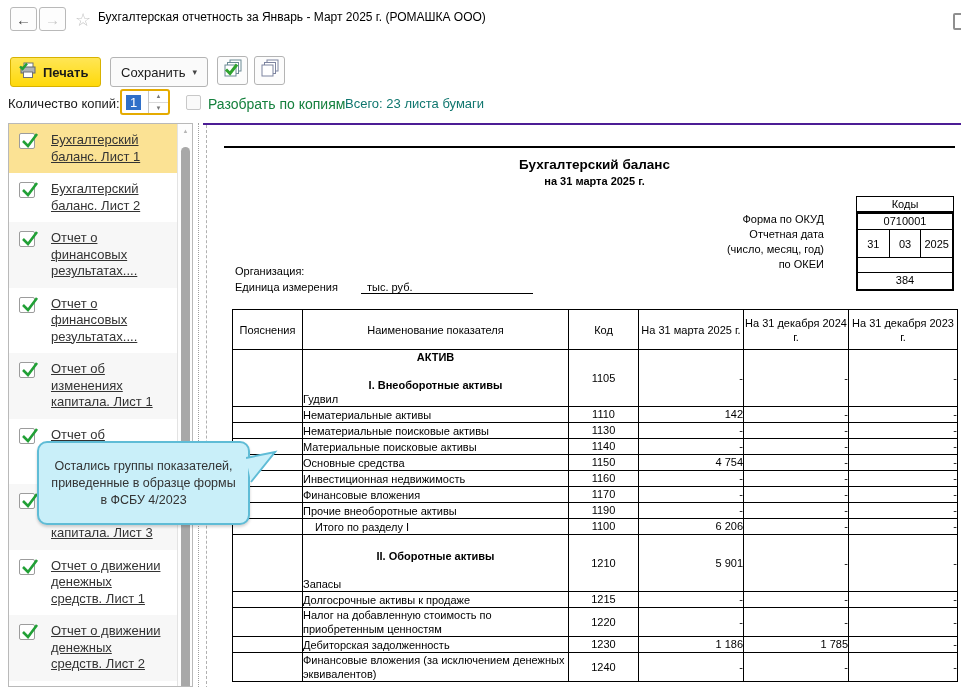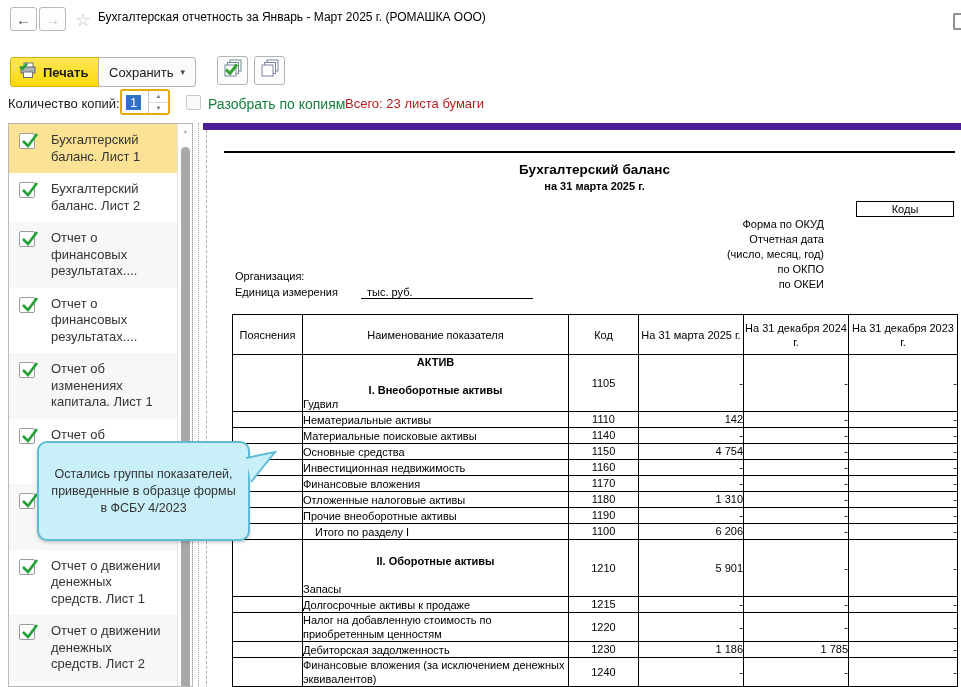--- a/index.html
+++ b/index.html
@@ -22,21 +22,21 @@
     position:absolute; left:953px; top:13px; width:16px; height:17px;
     border:2px solid #8f8f8f; border-radius:2px; background:#fff;
   }
   
   #btn-print {
     position:absolute; left:10px; top:57px; height:30px; padding:0 12px 0 8px;
     background:linear-gradient(#ffe655,#ffd90a); border:1px solid #d8b200; border-radius:3px;
     display:flex; align-items:center; gap:6px; font-size:13px; font-weight:700; cursor:pointer;
   }
   #btn-save {
-    position:absolute; left:98px; top:57px; height:30px; padding:0 10px;
+    position:absolute; left:110px; top:57px; height:30px; padding:0 10px;
     background:#fafafa; border:1px solid #b4b4b4; border-radius:3px;
     display:flex; align-items:center; gap:7px; font-size:13px; cursor:pointer;
   }
   #btn-save .caret { font-size:9px; color:#444; }
   .iconbtn {
     position:absolute; top:56px; width:31px; height:29px; background:#fcfcfc;
     border:1px solid #b4b4b4; border-radius:3px; display:flex; align-items:center;
     justify-content:center; cursor:pointer;
   }
   #btn-checkall { left:217px; }
@@ -57,29 +57,29 @@
   #spinner .arrows div {
     flex:1; display:flex; align-items:center; justify-content:center;
     font-size:6px; color:#777; cursor:pointer;
   }
   #spinner .arrows div:first-child { border-bottom:1px solid #d9d9d9; }
   #collate-box {
     position:absolute; left:186px; top:95px; width:15px; height:15px;
     border:1px solid #c8c8c8; background:#fafafa; border-radius:2px;
   }
   #collate-label { position:absolute; left:208px; top:96px; font-size:14px; color:#15803d; }
-  #total-label  { position:absolute; left:345px; top:96px; font-size:13px; color:#b91c1c; }
+  #total-label  { position:absolute; left:345px; top:96px; font-size:13px; color:#0f766e; }
   
   #sidebar {
     position:absolute; left:8px; top:123px; width:185px; height:564px;
     border:1px solid #b9b9b9; background:#fff; overflow:hidden;
   }
   .sb-item {
     display:flex; align-items:flex-start; padding:8px 18px 8px 10px; gap:16px;
-    font-size:13px; line-height:16.5px; color:#333; cursor:pointer;
+    font-size:13px; line-height:16.5px; color:#333; cursor:pointer;text-decoration:underline;
   }
   .sb-item.alt { background:#f7f7f7; }
   .sb-item.selected { background:#fbe294; }
   .sb-label { width:112px; }
   .cb {
     width:16px; height:16px; flex:0 0 16px; background:#fff;
     border:1px solid #9c9c9c; border-radius:2px; margin-top:1px; position:relative;
   }
   .cb svg { position:absolute; left:1px; top:-2px; }
   
@@ -90,21 +90,21 @@
   #sb-scroll .up { position:absolute; top:4px; left:0; width:15px; text-align:center; font-size:6px; color:#b5b5b5; }
   #sb-thumb {
     position:absolute; left:3px; top:23px; width:9px; height:545px;
     background:#a8a8a8; border-radius:5px; cursor:pointer;
   }
   
   #splitter { position:absolute; left:198px; top:123px; width:1px; height:564px;
     border-left:1px dotted #a0a0a0; cursor:col-resize; }
   #docpane {
     position:absolute; left:203px; top:123px; width:758px; height:564px;
-    background:#fff; border-top:7px solid #4c1d95; overflow:hidden;
+    background:#fff; border-top:2px solid #4c1d95; overflow:hidden;
   }
   #page-edge { position:absolute; left:3px; top:0; height:564px; width:0; border-left:1px dashed #b0b0b0; }
   #top-rule { position:absolute; left:21px; top:21px; width:731px; border-top:2px solid #000; }
   #doc-title { position:absolute; left:29px; top:32px; width:725px; text-align:center;
     font-size:13.5px; font-weight:700; color:#000; }
   #doc-subtitle { position:absolute; left:29px; top:50px; width:725px; text-align:center;
     font-size:11px; font-weight:700; color:#000; }
   
   #codes { position:absolute; left:625px; top:71px; width:126px; font-size:11px; color:#000;padding-left:28px; }
   #codes .head { border:1px solid #000; height:16px; text-align:center; line-height:15px; }
@@ -135,21 +135,21 @@
   td.c-code { text-align:center; }
   td.c-val  { text-align:right; padding-right:4px; }
   tr.block td { vertical-align:bottom; }
   tr.twolines td { vertical-align:top; }
   .sec { text-align:center; font-weight:700; line-height:14px; }
   .sec.blank { height:14px; }
   .nm { line-height:14px; }
   .nm.ind { padding-left:12px; }
   
   #tooltip {
-    position:absolute; left:37px; top:441px; width:213px; height:100px; z-index:50;
+    position:absolute; left:37px; top:441px; width:213px; height:84px; z-index:50;
     background:#c9eff9; border:2px solid #5fbcd6; border-radius:10px;
     display:flex; align-items:center; justify-content:center; text-align:center;
     font-size:12.5px; line-height:17px; color:#333; padding:6px 10px;
     box-shadow:0 2px 3px rgba(0,0,0,.18);
   }
   #tooltip-tail { position:absolute; left:246px; top:449px; z-index:51; }
 </style>
 </head>
 <body>
 
@@ -301,26 +301,35 @@
 <div id="docpane">
   <div id="page-edge"></div>
   <div id="top-rule"></div>
   <div id="doc-title">Бухгалтерский баланс</div>
   <div id="doc-subtitle">на 31 марта 2025 г.</div>
 
   <div id="code-labels">
     <div>Форма по ОКУД</div>
     <div>Отчетная дата</div>
     <div>(число, месяц, год)</div>
-    <div>по ОКПО</div>
     <div>по ОКЕИ</div>
   </div>
 
   <div id="codes">
     <div class="head">Коды</div>
+    <div class="bodybox">
+      <div class="r">0710001</div>
+      <div class="daterow">
+        <div>31</div>
+        <div>03</div>
+        <div>2025</div>
+      </div>
+      <div class="okpo"></div>
+      <div class="r last">384</div>
+    </div>
   </div>
 
   <div class="docline" id="org-label">Организация:</div>
   <div class="docline" id="unit-label">Единица измерения</div>
   <div class="docline" id="unit-value">тыс. руб.</div>
 
   <table id="bal-table">
     <colgroup>
       <col style="width:70px">
         <col style="width:266px">
@@ -359,20 +368,30 @@
             <div class="nm">Нематериальные активы</div>
           </td>
           <td class="c-code">1110</td>
           <td class="c-val">142</td>
           <td class="c-val">-</td>
           <td class="c-val">-</td>
         </tr>
         <tr>
           <td class="c-expl"></td>
           <td class="c-name">
+            <div class="nm">Нематериальные поисковые активы</div>
+          </td>
+          <td class="c-code">1130</td>
+          <td class="c-val">-</td>
+          <td class="c-val">-</td>
+          <td class="c-val">-</td>
+        </tr>
+        <tr>
+          <td class="c-expl"></td>
+          <td class="c-name">
             <div class="nm">Материальные поисковые активы</div>
           </td>
           <td class="c-code">1140</td>
           <td class="c-val">-</td>
           <td class="c-val">-</td>
           <td class="c-val">-</td>
         </tr>
         <tr>
           <td class="c-expl"></td>
           <td class="c-name">
@@ -393,30 +412,20 @@
           <td class="c-val">-</td>
           <td class="c-val">-</td>
         </tr>
         <tr>
           <td class="c-expl"></td>
           <td class="c-name">
             <div class="nm">Финансовые вложения</div>
           </td>
           <td class="c-code">1170</td>
           <td class="c-val">-</td>
-          <td class="c-val">-</td>
-          <td class="c-val">-</td>
-        </tr>
-        <tr>
-          <td class="c-expl"></td>
-          <td class="c-name">
-            <div class="nm">Отложенные налоговые активы</div>
-          </td>
-          <td class="c-code">1180</td>
-          <td class="c-val">1 310</td>
           <td class="c-val">-</td>
           <td class="c-val">-</td>
         </tr>
         <tr>
           <td class="c-expl"></td>
           <td class="c-name">
             <div class="nm">Прочие внеоборотные активы</div>
           </td>
           <td class="c-code">1190</td>
           <td class="c-val">-</td>

